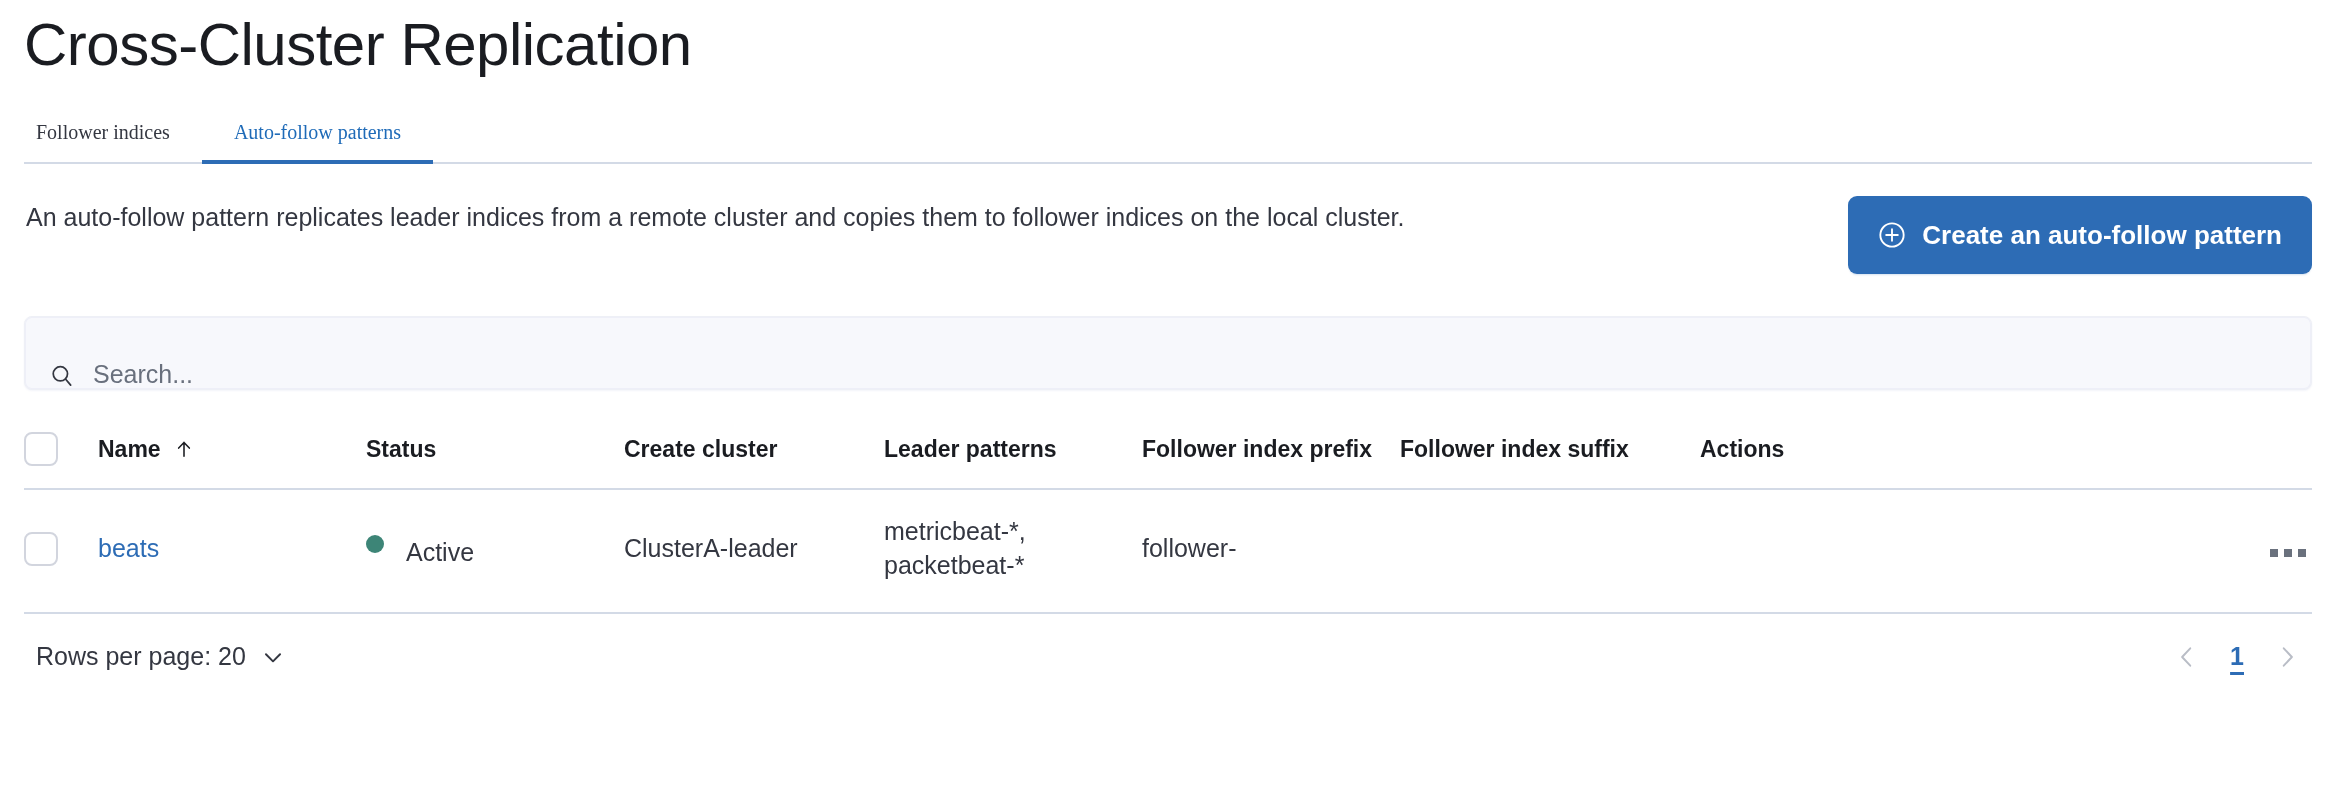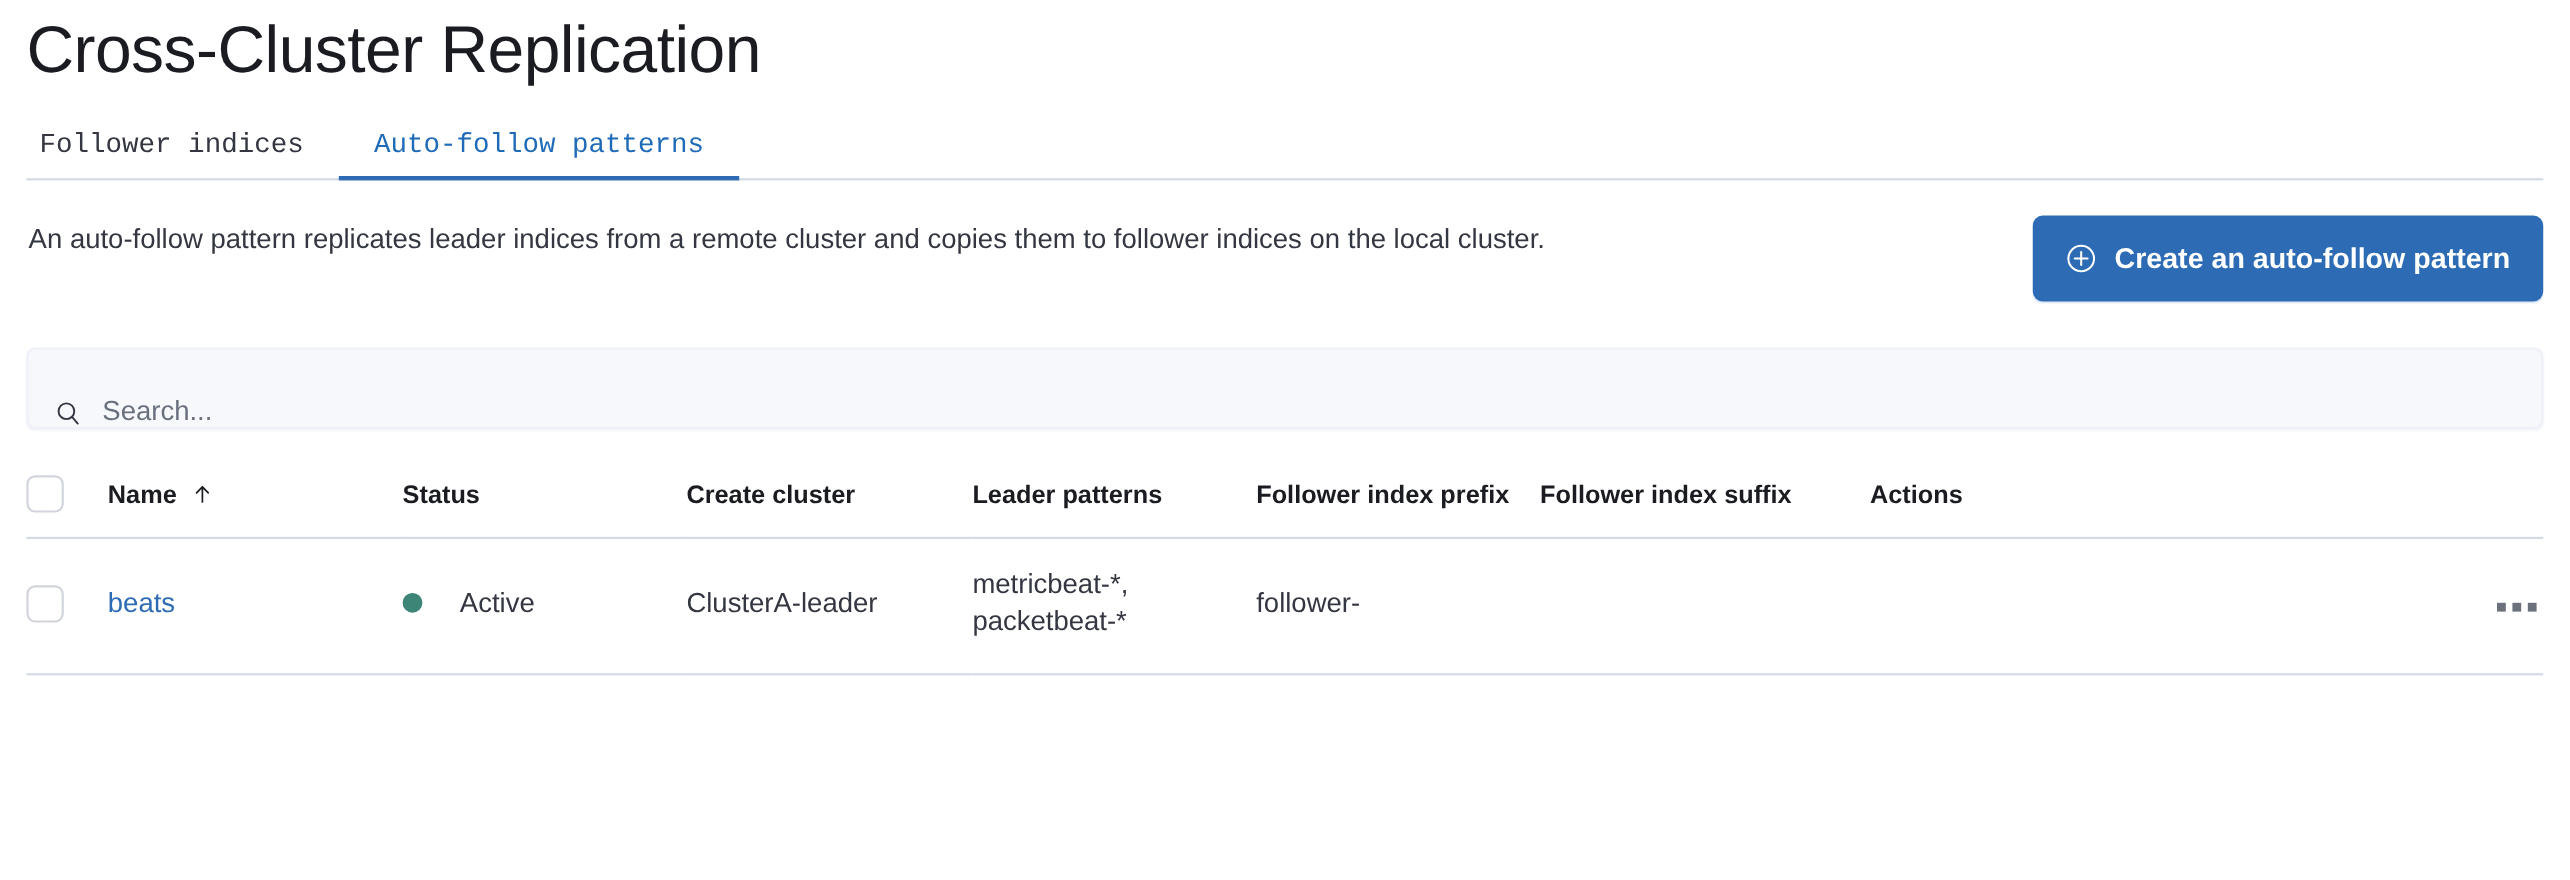--- a/index.html
+++ b/index.html
@@ -38,29 +38,29 @@
   .tabs {
     display: flex;
     align-items: flex-end;
     gap: 0px;
     margin-top: 26px;
     border-bottom: 2px solid #d3dae6;
     height: 58px;
     box-sizing: border-box;
   }
   .tab {
-    font-size: 25px;
+    font-size: 20px;
     line-height: 28px;
     padding: 0 32px 16px 32px;
     color: #343741;
     cursor: pointer;
     position: relative;
     background: none;
     border: none;
-    font-family: Liberation Mono, monospace;
+    font-family: Liberation Serif, serif;
     white-space: nowrap;
   }
   .tab:first-child { padding-left: 12px; }
   .tab.active {
     color: #1f6bb8;
     font-weight: 400;
   }
   .tab.active::after {
     content: "";
     position: absolute;
@@ -189,21 +189,21 @@
   }
   .th-inner { display: inline-flex; align-items: center; gap: 12px; }
   .sort-arrow { width: 22px; height: 22px; display: block; }
 
   .name-link {
     color: #2d6cb5;
     text-decoration: none;
     font-size: 25px;
     cursor: pointer;
   }
-  .status-cell { display: inline-flex; align-items: center; gap: 34px; }
+  .status-cell { display: inline-flex; gap: 22px; }
   .status-dot {
     width: 18px;
     height: 18px;
     border-radius: 50%;
     background: #3d8577;
     display: inline-block;
     flex: none;
   }
   .actions-btn {
     display: inline-flex;
@@ -334,14 +334,32 @@
           <button class="actions-btn">
             <i></i>
             <i></i>
             <i></i>
           </button>
         </td>
       </tr>
     </tbody>
   </table>
 
+  <div class="footer">
+    <button class="rows-per-page">
+      <span>Rows per page: 20</span>
+      <svg class="chev-down" viewBox="0 0 24 24" aria-hidden="true">
+        <path d="M5.5 9.5 L12 16 L18.5 9.5" fill="none" stroke="#343741" stroke-width="1.8" stroke-linecap="round" stroke-linejoin="round"></path>
+      </svg>
+    </button>
+
+    <div class="pager">
+      <svg class="pager-arrow" viewBox="0 0 24 24" aria-hidden="true">
+        <path d="M15 4 L7.5 12 L15 20" fill="none" stroke="#b9bdc6" stroke-width="1.8" stroke-linecap="round" stroke-linejoin="round"></path>
+      </svg>
+      <span class="pager-page">1</span>
+      <svg class="pager-arrow" viewBox="0 0 24 24" aria-hidden="true">
+        <path d="M9 4 L16.5 12 L9 20" fill="none" stroke="#b9bdc6" stroke-width="1.8" stroke-linecap="round" stroke-linejoin="round"></path>
+      </svg>
+    </div>
+  </div>
 
 </div>
 
 </body></html>

